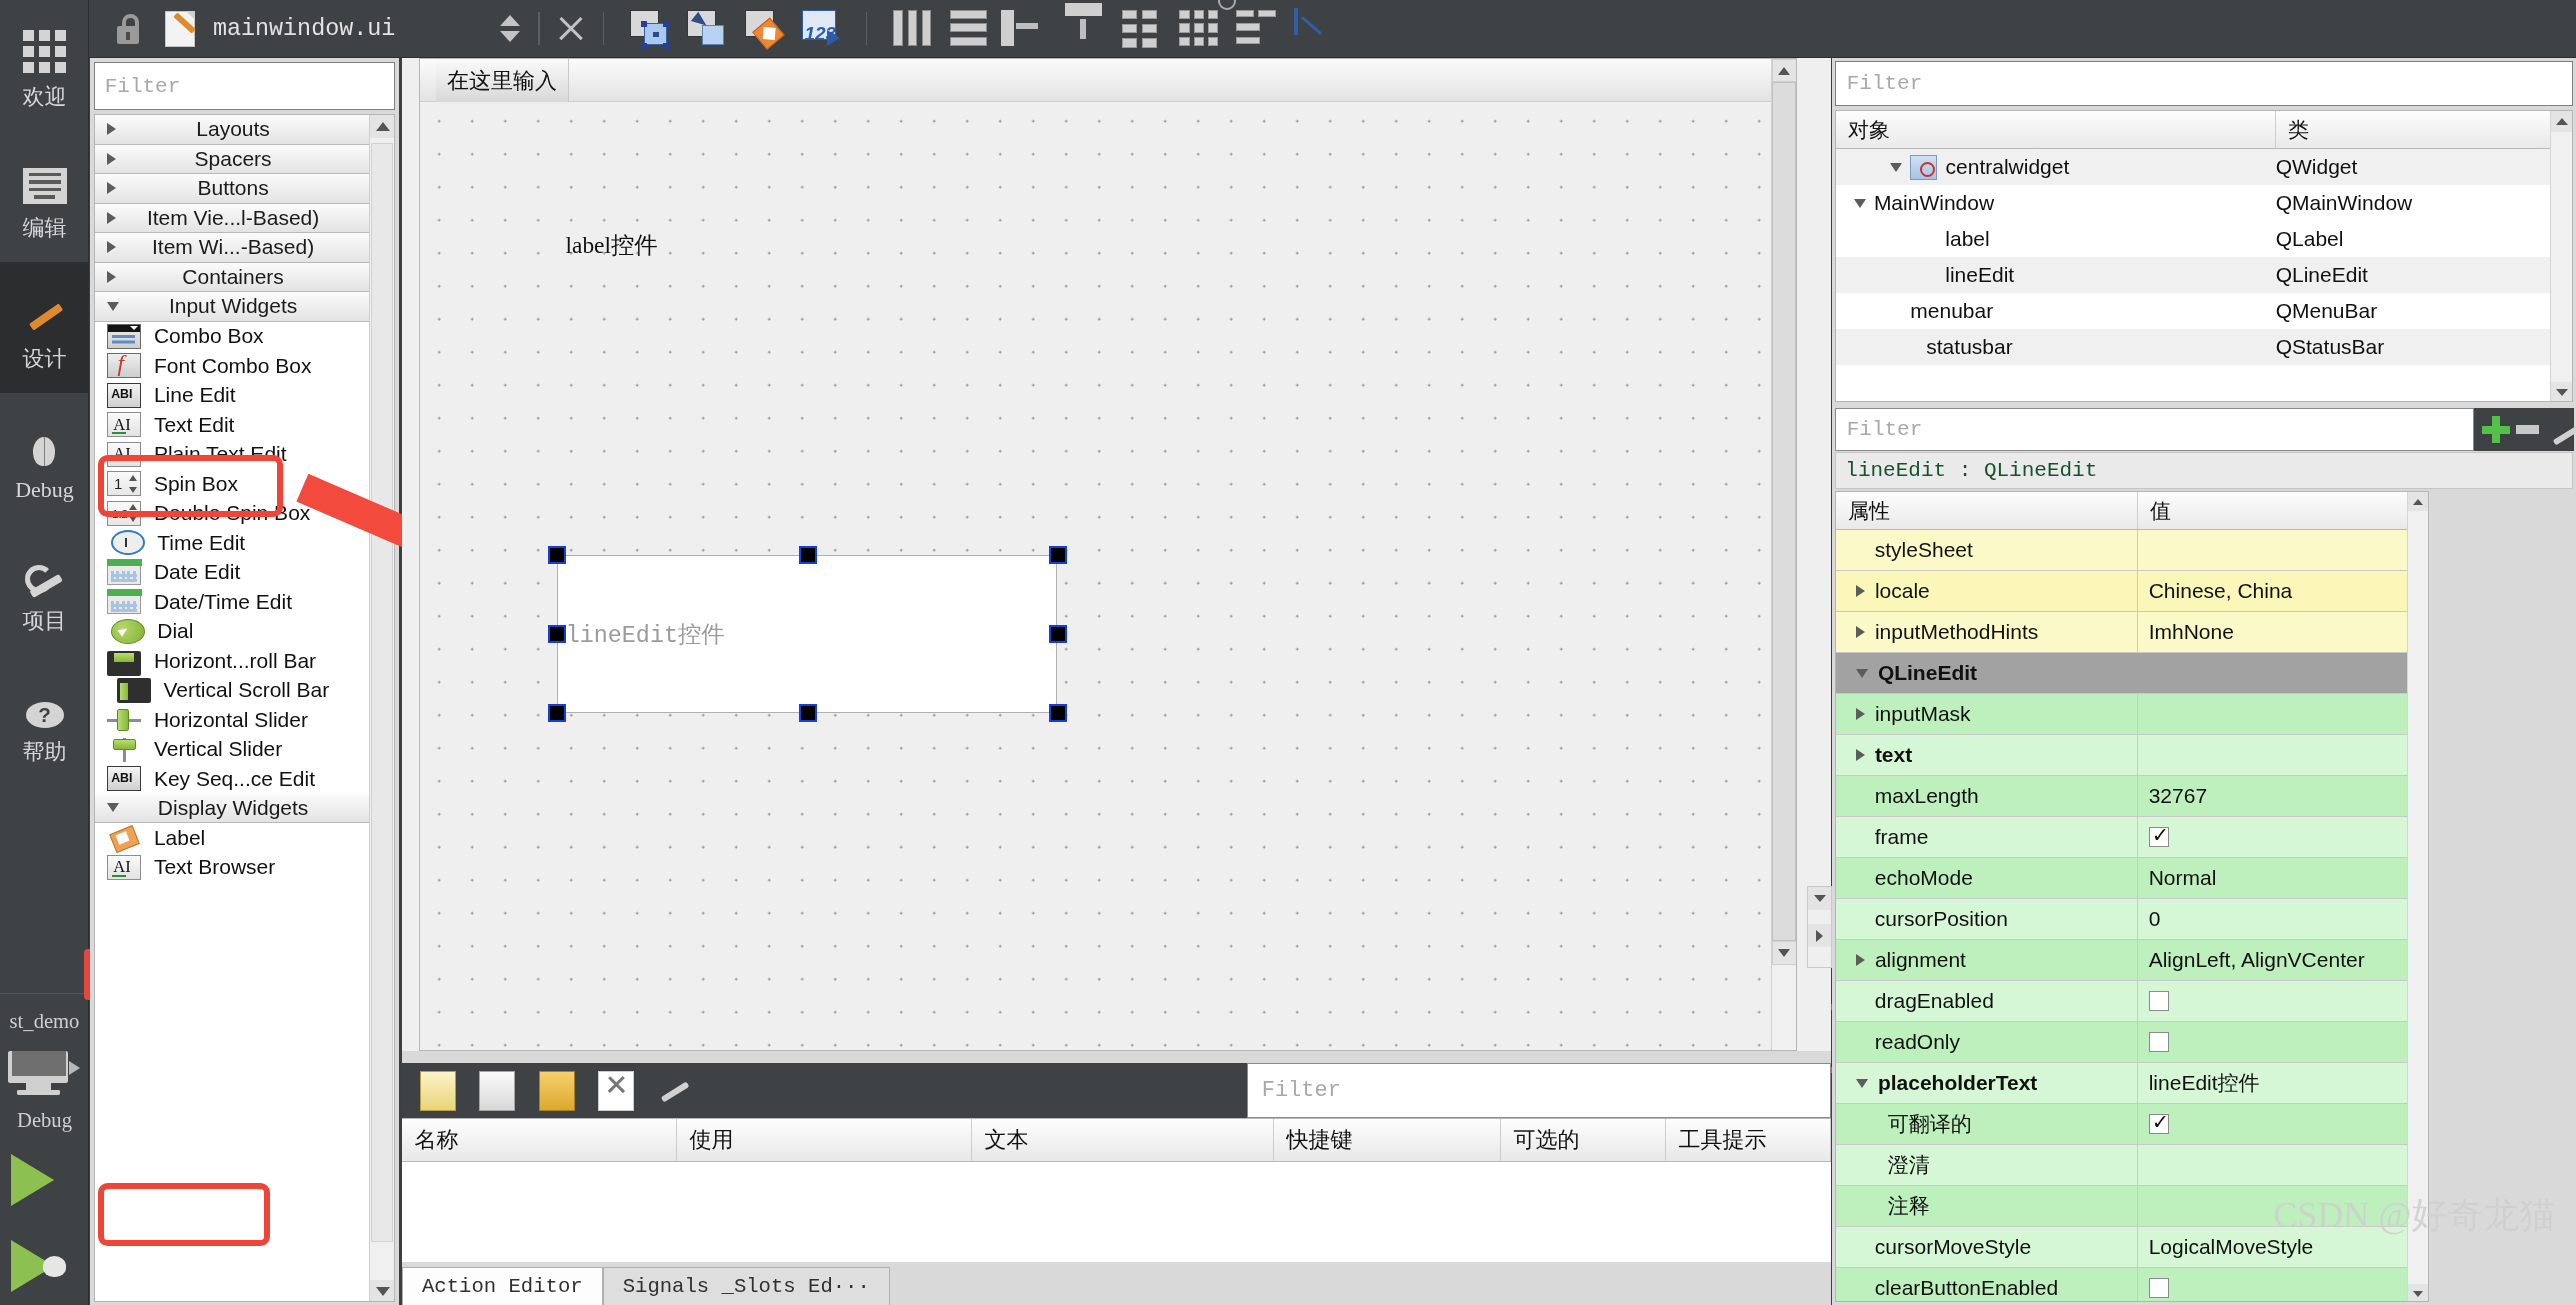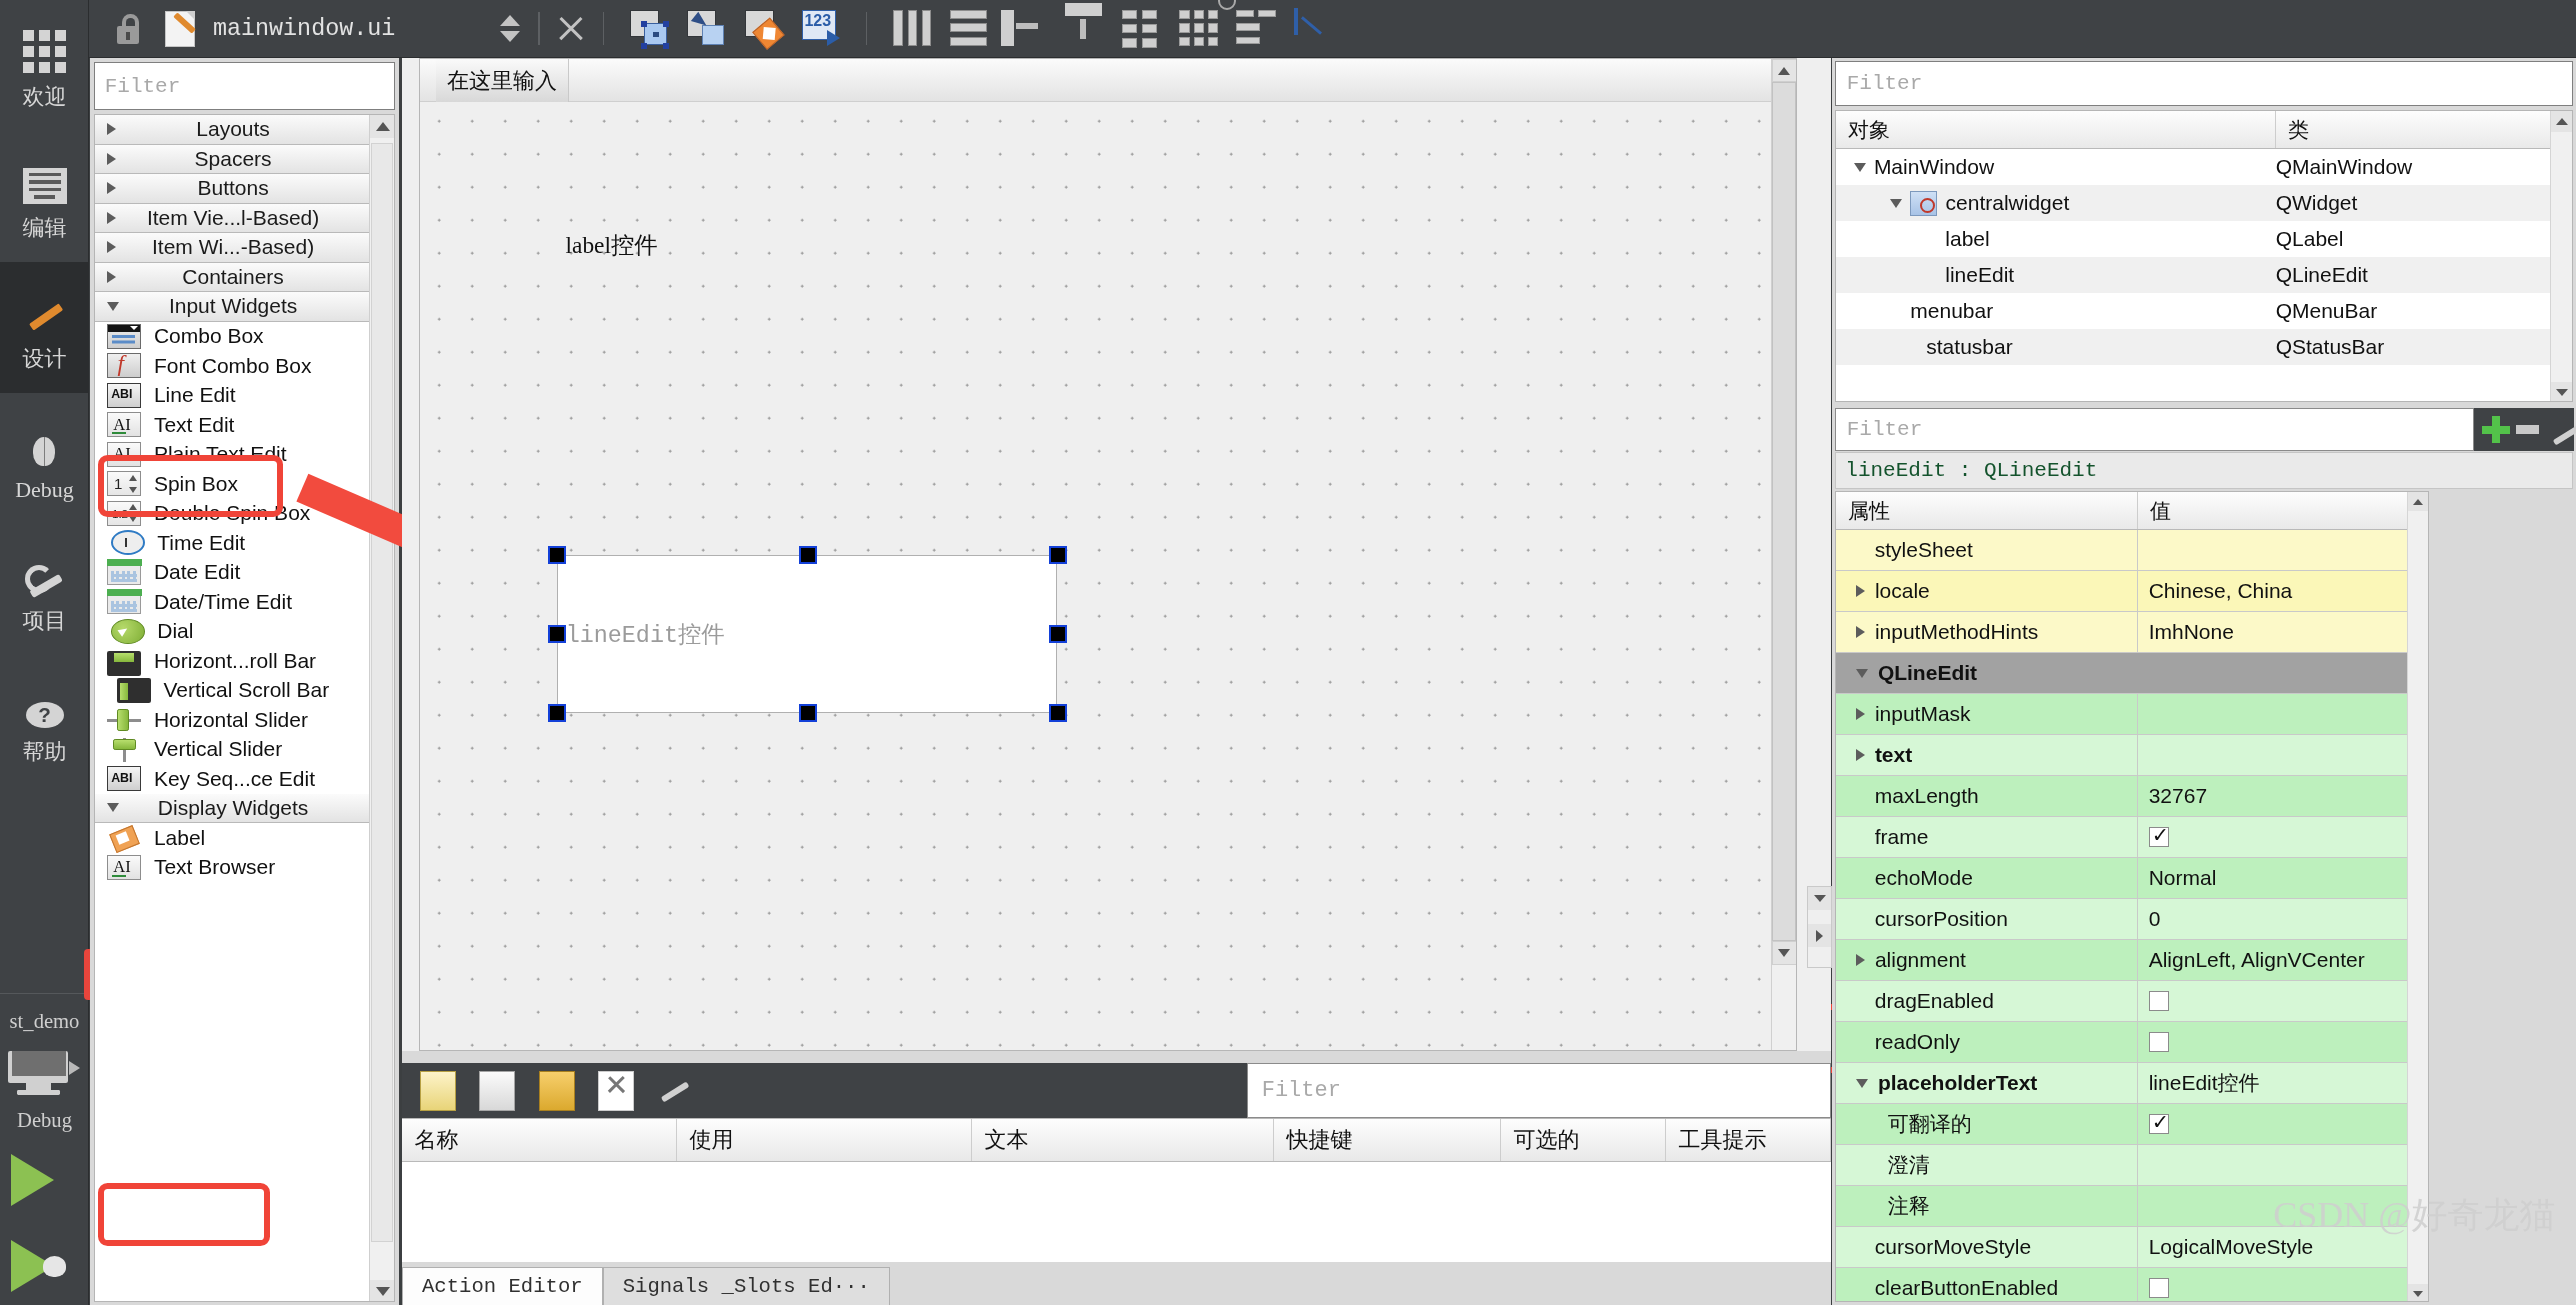--- a/index.html
+++ b/index.html
@@ -104,21 +104,21 @@
   .icn-g9 i { background:#cfcfcf; border:0.7px solid #9a9a9a; }
   .icn-break { width:40px; height:36px; position:relative; }
   .icn-break i { position:absolute; left:0; height:7.6px; background:#cfcfcf; border:0.7px solid #9a9a9a; }
   .icn-break i:nth-child(1){top:0;width:18px}.icn-break i:nth-child(2){top:0;left:22px;width:18px}
   .icn-break i:nth-child(3){top:13.7px;width:23.4px}.icn-break i:nth-child(4){top:27px;width:23.4px}
   .icn-break .circ{position:absolute;right:0;bottom:0;width:18px;height:18px;border:2.7px solid #aaa;border-radius:50%;background:transparent;}
   .icn-resize { width:38px; height:37px; background:linear-gradient(160deg,#cfe2f7 0%,#e8e8e8 100%); border:2.1px solid #2f5fa8; position:relative; }
   .icn-resize:after { content:""; position:absolute; left:6.9px; top:6.9px; width:25px; height:2.7px; background:#2f5fa8; transform:rotate(40deg); transform-origin:left; }
   .orange-tag { position:absolute; left:12.4px; top:12.4px; width:23.4px; height:23.4px; background:#ef8733; border:1.4px solid #b9622a; transform:rotate(-40deg); }
   .orange-tag i { position:absolute; left:4.8px; top:4.8px; width:12.4px; height:12.4px; background:#fff; transform:rotate(45deg); }
-  .num123 { position:absolute; left:2.7px; top:2px; color:#2b5da8; font-size:16px; font-weight:bold; font-family:"Liberation Sans",sans-serif; }
+  .num123 { position:absolute; left:2.7px; top:13px; color:#2b5da8; font-size:19px; font-weight:bold; font-family:"Liberation Sans",sans-serif;font-style:italic; }
   .blue-arrow { position:absolute; right:0; bottom:1.4px; width:0;height:0;border-left:13.7px solid #2b5da8;border-top:8.2px solid transparent;border-bottom:8.2px solid transparent; }
 
   
   .wbox { position:absolute; left:90px; top:58px; width:309px; height:1247px; background:#d9d9d9; }
   .wfilter {
     position:absolute; left:4.1px; top:4.1px; width:301px; height:48px;
     background:#fff; border:1.4px solid #7f7f7f;
     display:flex; align-items:center; padding-left:9.6px;
     font-family:"Liberation Mono", monospace; font-size:21px; color:#a9a9a9;
   }
@@ -660,38 +660,38 @@
     <div class="oi-filter">
       <span>Filter</span>
     </div>
 
     <div class="oi-table">
       <div class="oi-head">
         <div class="oi-h c1">对象</div>
         <div class="oi-h">类</div>
       </div>
       <div id="oi-body">
-          <div class="oi-row">
-            <div class="oi-c1" style="padding-left: 18px;">
-              <span class="oi-tri tri-d"></span>
-              <span>MainWindow</span>
-            </div>
-            <div class="oi-c2">QMainWindow</div>
-          </div>
           <div class="oi-row alt">
             <div class="oi-c1" style="padding-left: 54px;">
               <span class="oi-tri tri-d"></span>
               <span style="width: 27.5px; height: 25px; flex: 0 0 auto; margin-right: 8.2px; background: linear-gradient(rgb(207, 224, 245), rgb(168, 195, 230)); border: 0.7px solid rgb(125, 153, 189); position: relative; display: inline-block;">
                 <span style="position:absolute;left:9.6px;top:6.2px;width:15px;height:15px;border:2.7px solid #c0392b;border-radius:50%"></span>
               </span>
               <span>centralwidget</span>
             </div>
             <div class="oi-c2">QWidget</div>
           </div>
           <div class="oi-row">
+            <div class="oi-c1" style="padding-left: 18px;">
+              <span class="oi-tri tri-d"></span>
+              <span>MainWindow</span>
+            </div>
+            <div class="oi-c2">QMainWindow</div>
+          </div>
+          <div class="oi-row">
             <div class="oi-c1" style="padding-left: 89px;">
               <span style="width: 20.6px; flex: 0 0 auto; display: inline-block;"></span>
               <span>label</span>
             </div>
             <div class="oi-c2">QLabel</div>
           </div>
           <div class="oi-row alt">
             <div class="oi-c1" style="padding-left: 89px;">
               <span style="width: 20.6px; flex: 0 0 auto; display: inline-block;"></span>
               <span>lineEdit</span>

